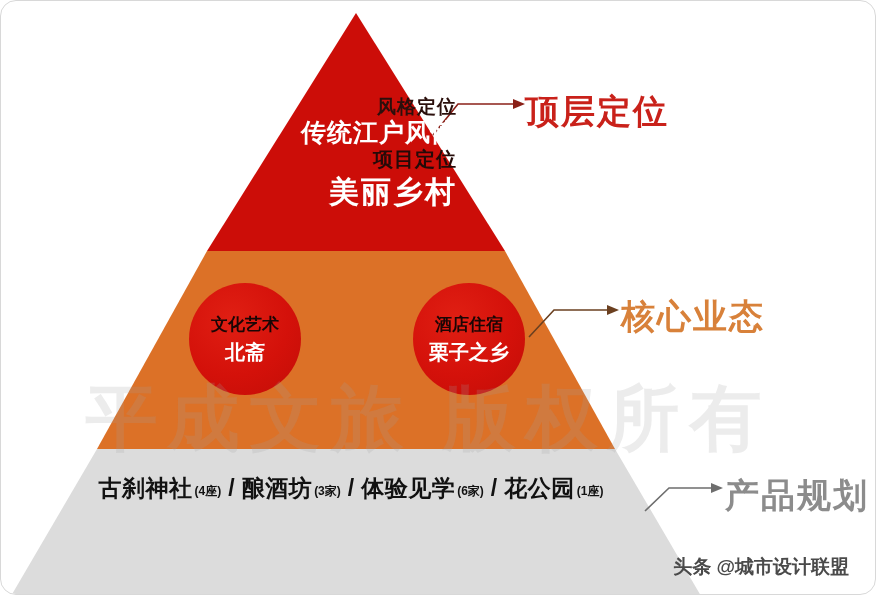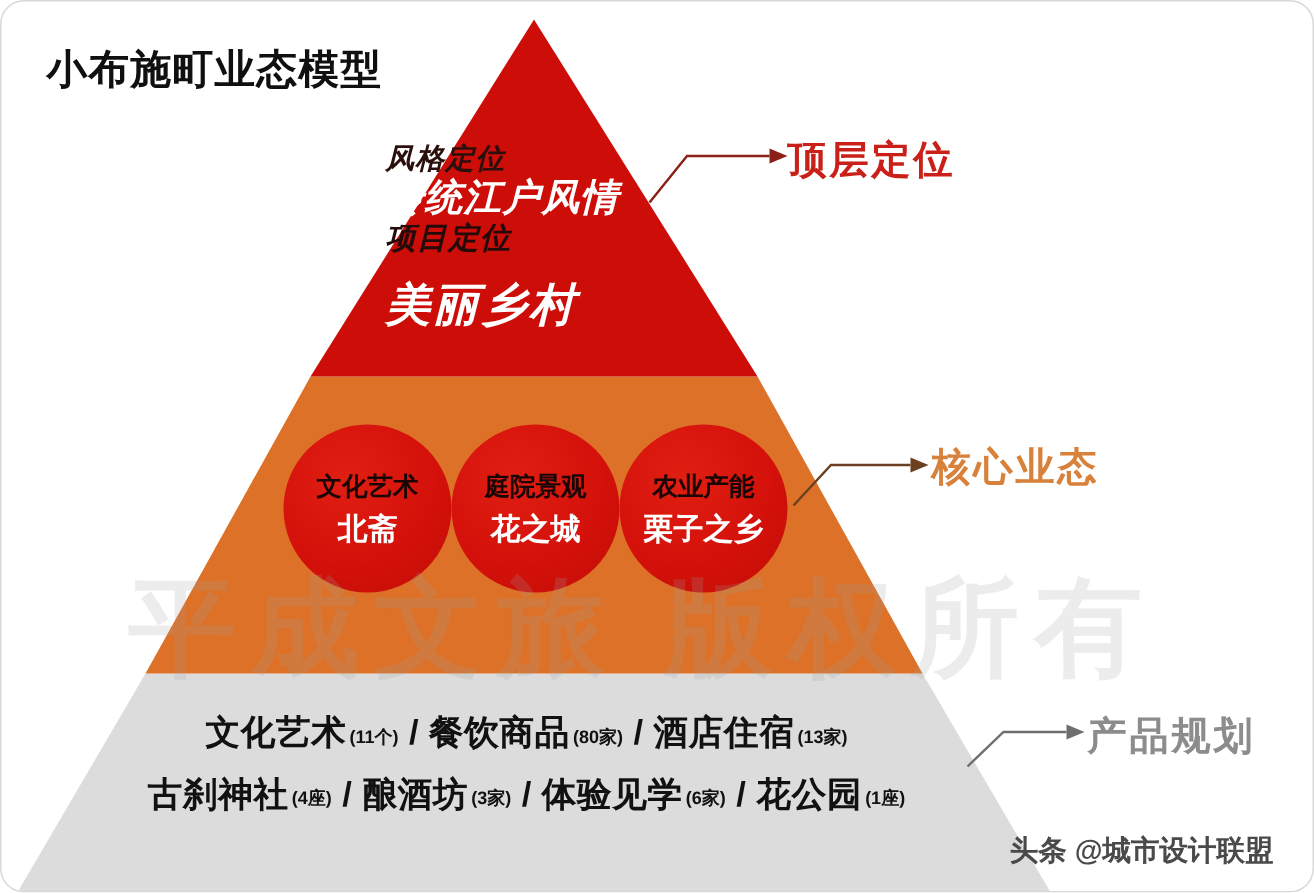--- a/index.html
+++ b/index.html
@@ -57,29 +57,28 @@
     height: 595px;
     z-index: 5;
   }
 
   
   #apex-text {
     position: absolute;
     left: 256px;
     top: 96px;
     width: 200px;
-    text-align: left;
+    text-align: right;
     z-index: 20;
     line-height: 1.05;
-    font-style: italic;
   }
   .apex-line1 { font-size: 19px; font-weight: bold; color: #2b0f0c; letter-spacing: 1px; }
   .apex-line2 { font-size: 25px; font-weight: bold; color: #ffffff; letter-spacing: 1px; margin-top: 2px;}
   .apex-line3 { font-size: 20px; font-weight: bold; color: #240a08; letter-spacing: 1px; margin-top: 4px;}
-  .apex-line4 { font-size: 30px; font-weight: bold; color: #ffffff; letter-spacing: 2px; margin-top: 18px;}
+  .apex-line4 { font-size: 30px; font-weight: bold; color: #ffffff; letter-spacing: 2px; margin-top: 6px;}
 
   
   .core-circle {
     position: absolute;
     width: 112px;
     height: 112px;
     border-radius: 50%;
     background: radial-gradient(circle at 38% 32%, #e01f13 0%, #d4110a 55%, #c20d07 100%);
     z-index: 18;
     display: flex;
@@ -133,21 +132,21 @@
   }
   .base-sep {
     font-size: 23px;
     font-weight: bold;
     margin: 0 7px;
   }
 
   
   .side-label {
     position: absolute;
-    font-size: 26px;
+    font-size: 34px;
     font-weight: bold;
     letter-spacing: 2px;
     white-space: nowrap;
     z-index: 22;
   }
   #label-top   { left: 524px; top: 88px;  color: #c9211a; }
   #label-core  { left: 620px; top: 293px; color: #d8813a; }
   #label-base  { left: 724px; top: 472px; color: #8c8c8c; }
 
   
@@ -186,46 +185,38 @@
     </g>
 
     <g>
       <path d="M 644 510 L 668 487 L 710 487" fill="none" stroke="#6e6e6e" stroke-width="1.6"></path>
       <polygon points="710,482 722,487 710,492" fill="#6e6e6e"></polygon>
     </g>
   </svg>
 
   <div id="watermark">平成文旅 版权所有</div>
 
-  <div id="page-title">小布施町业态模型</div>
 
   <div id="apex-text">
     <div class="apex-line1">风格定位</div>
     <div class="apex-line2">传统江户风情</div>
     <div class="apex-line3">项目定位</div>
     <div class="apex-line4">美丽乡村</div>
   </div>
 
   <div class="core-circle" id="circle-1">
     <div class="circle-top">文化艺术</div>
     <div class="circle-bottom">北斋</div>
   </div>
-  <div class="core-circle" id="circle-2">
-    <div class="circle-top">庭院景观</div>
-    <div class="circle-bottom">花之城</div>
-  </div>
   <div class="core-circle" id="circle-3">
-    <div class="circle-top">农业产能</div>
+    <div class="circle-top">酒店住宿</div>
     <div class="circle-bottom">栗子之乡</div>
   </div>
 
   <div id="base-rows">
-    <div class="base-row">
-      <span class="base-name">文化艺术</span><span class="base-count">(11个)</span><span class="base-sep">/</span><span class="base-name">餐饮商品</span><span class="base-count">(80家)</span><span class="base-sep">/</span><span class="base-name">酒店住宿</span><span class="base-count">(13家)</span>
-    </div>
     <div class="base-row">
       <span class="base-name">古刹神社</span><span class="base-count">(4座)</span><span class="base-sep">/</span><span class="base-name">酿酒坊</span><span class="base-count">(3家)</span><span class="base-sep">/</span><span class="base-name">体验见学</span><span class="base-count">(6家)</span><span class="base-sep">/</span><span class="base-name">花公园</span><span class="base-count">(1座)</span>
     </div>
   </div>
 
   <div class="side-label" id="label-top">顶层定位</div>
   <div class="side-label" id="label-core">核心业态</div>
   <div class="side-label" id="label-base">产品规划</div>
 
   <div id="footer-credit">头条 @城市设计联盟</div>

